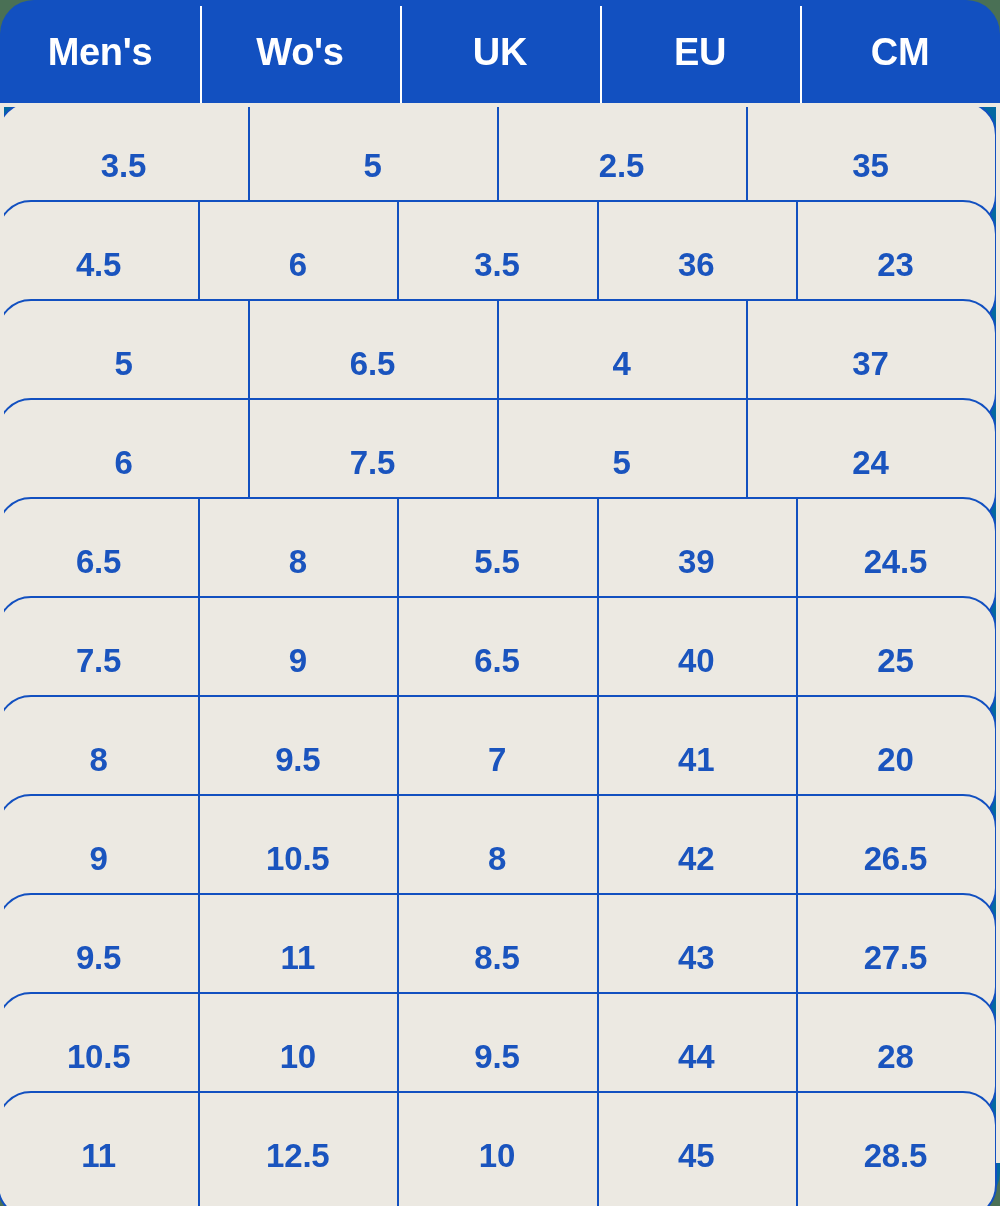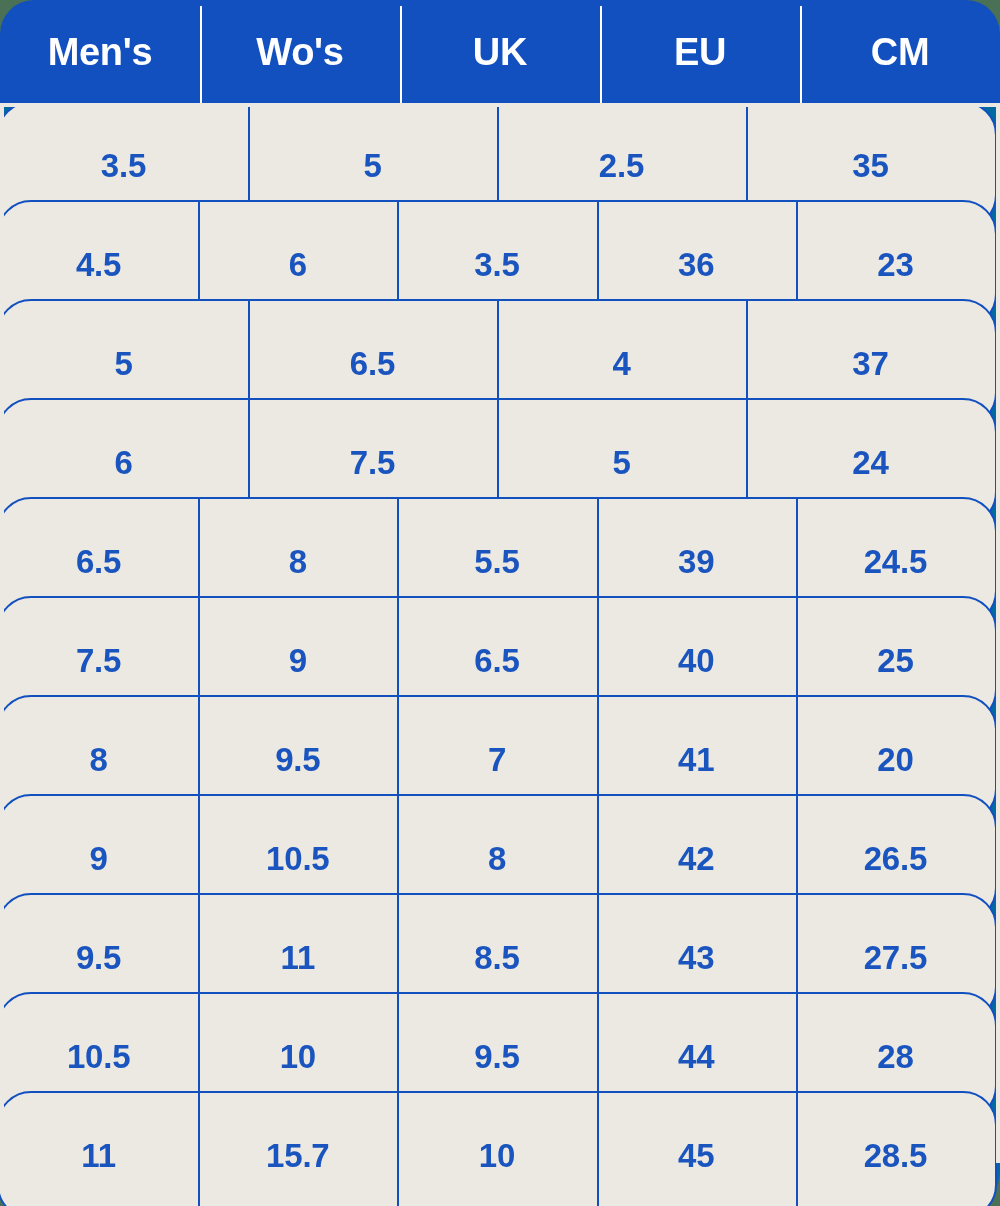--- a/index.html
+++ b/index.html
@@ -320,21 +320,21 @@
       <div class="cell">
           <span class="val">28</span>
         </div>
     </div>
 
     <div class="row" style="top:988px;">
       <div class="cell">
           <span class="val">11</span>
         </div>
       <div class="cell">
-          <span class="val">15.7</span>
+          <span class="val">12.5</span>
         </div>
       <div class="cell">
           <span class="val">10</span>
         </div>
       <div class="cell">
           <span class="val">45</span>
         </div>
       <div class="cell">
           <span class="val">28.5</span>
         </div>

